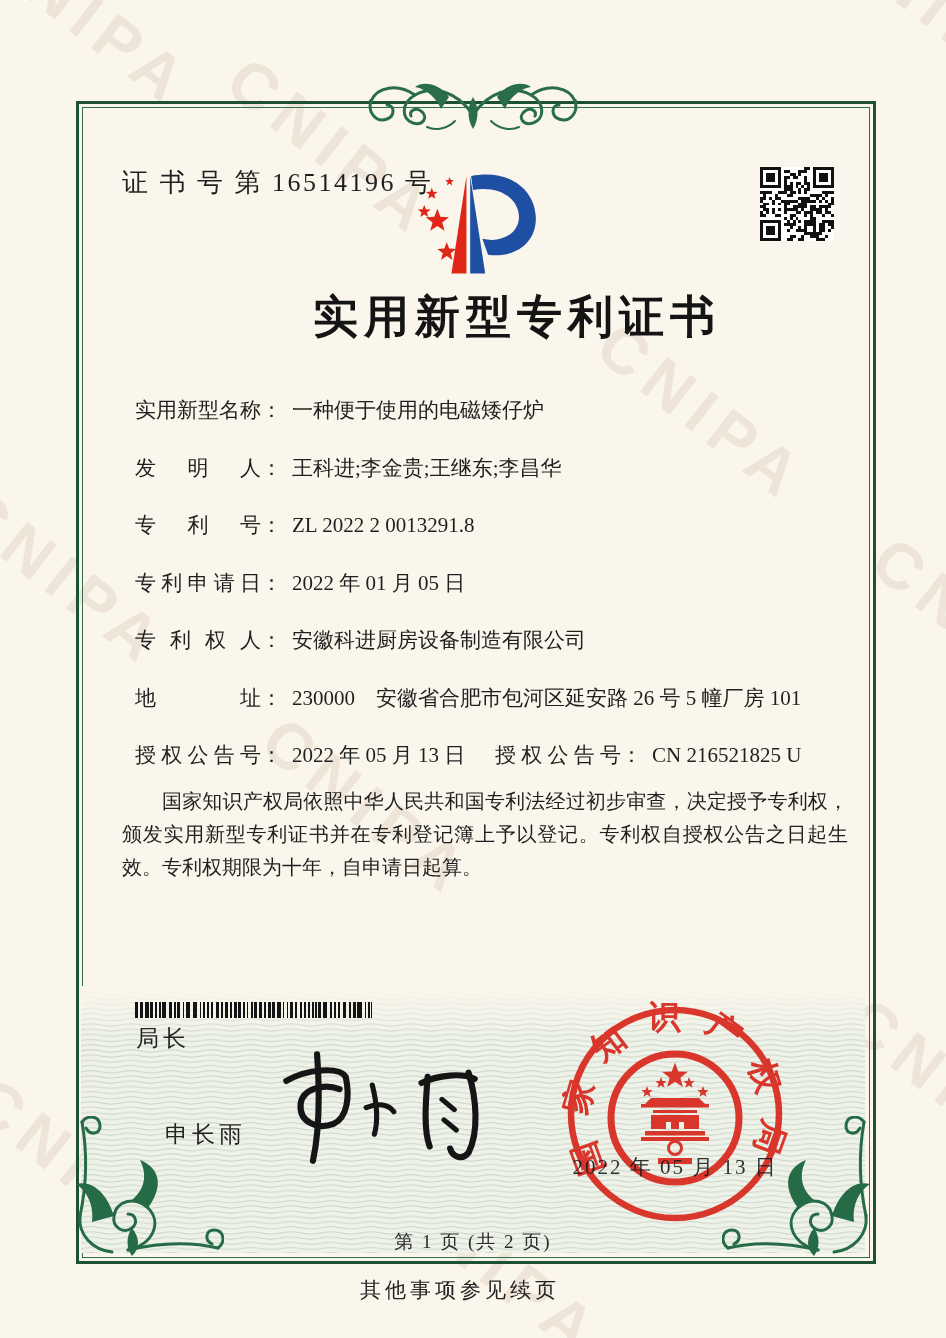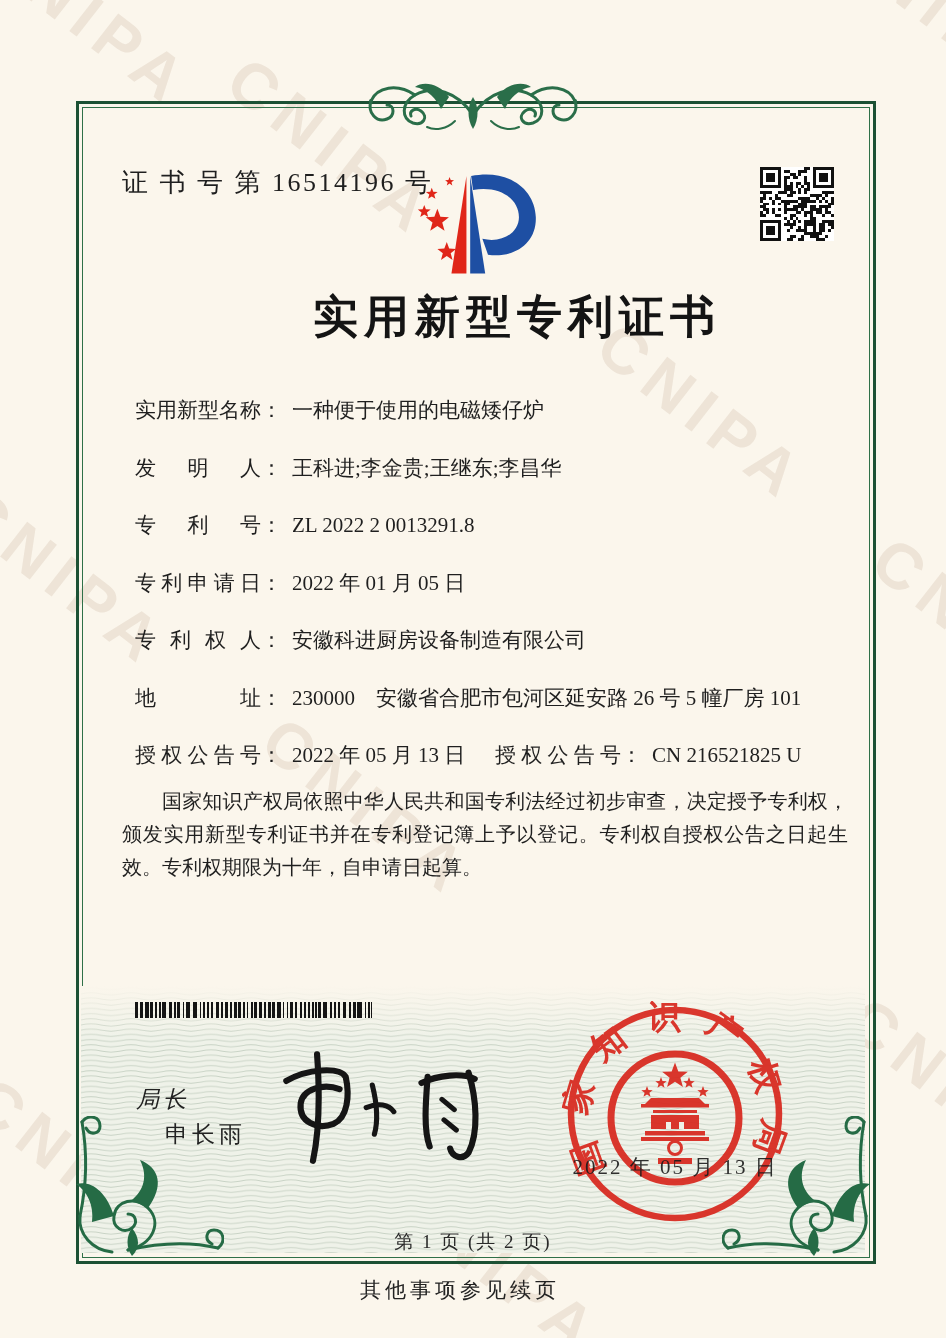--- a/index.html
+++ b/index.html
@@ -36,21 +36,21 @@
   .fgroup2{position:absolute;left:360px;top:0;}
   
   .paras{left:122px;top:785px;width:726px;z-index:2;font-size:20px;line-height:33px;text-align:justify;}
   .paras p{margin:0;text-indent:2em;}
   
   .strip{left:81px;top:986px;width:784px;height:267px;z-index:1;background:#eff2e9;}
   .strip .fade{position:absolute;left:0;top:0;right:0;height:52px;background:linear-gradient(#fbf6ec,rgba(251,246,236,0));}
   .strip svg{display:block;width:100%;height:100%;}
   .barcode{left:135px;top:1002px;z-index:2;}
   .signer{left:136px;z-index:2;font-family:"Liberation Sans","DejaVu Sans",sans-serif;font-size:23px;letter-spacing:4px;color:#222;}
-  .signer.t1{top:1084px;font-style:italic;}
+  .signer.t1{top:1023px;}
   .signer.t2{top:1119px;margin-left:29px;}
   .sig{left:272px;top:1046px;z-index:2;}
   .seal{left:562px;top:1001px;z-index:2;}
   .sealtext{font-size:33px;font-weight:700;letter-spacing:22px;fill:#d8271d;font-family:"Liberation Serif","DejaVu Serif",serif;}
   .sealdate{left:562px;top:1153px;width:226px;text-align:center;z-index:3;font-size:21px;letter-spacing:2px;color:rgba(25,25,25,.9);}
   .pageinfo{left:0;top:1217px;width:946px;text-align:center;z-index:2;font-size:19px;letter-spacing:2px;color:#2a2a2a;margin-top:12px;}
   .contnote{left:0;top:1276px;width:920px;text-align:center;z-index:2;font-size:21px;letter-spacing:4px;color:#222;font-family:Liberation Mono, monospace;}
   .flourish{z-index:3;}
   .orn-top{left:353px;top:74px;z-index:3;}
 </style>

